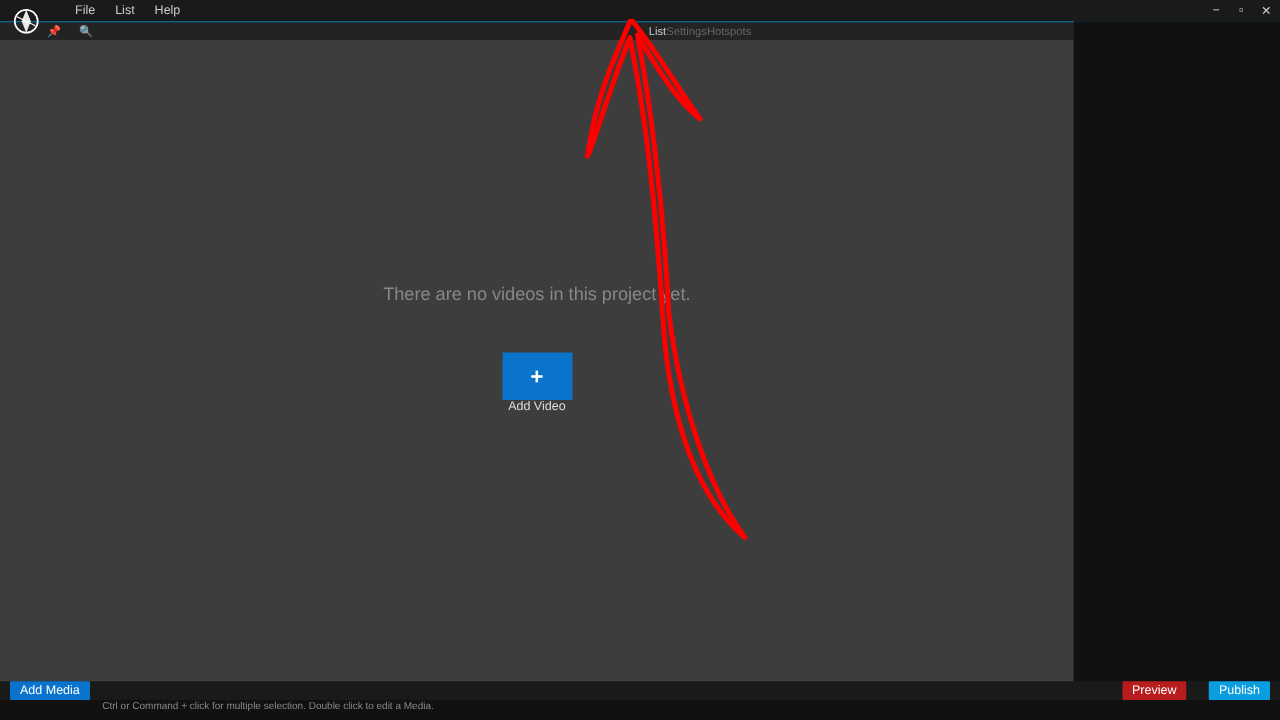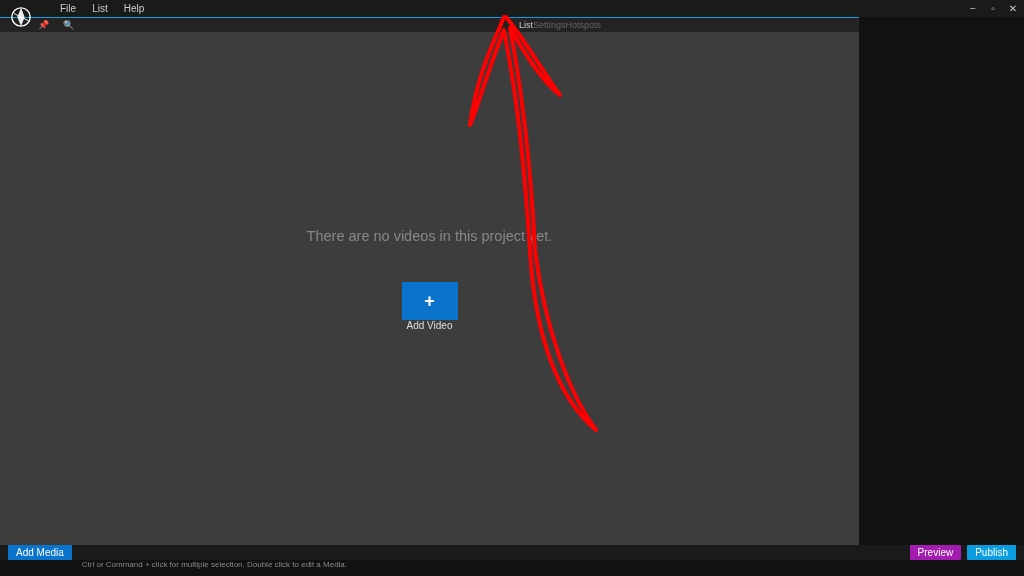--- a/index.html
+++ b/index.html
@@ -188,24 +188,25 @@
       margin-left: 10px;
       margin-top: 23px;
     }
     .footer-right {
       position: absolute;
       right: 8px;
       display: flex;
       gap: 6px;
     }
     .preview-btn {
-      background: #a21caf;
+      background: #b91c1c;
     }
     .publish-btn {
       background: #0a9de0;
+      margin-left: 12px;
     }
     .annotation-overlay {
       position: absolute;
       top: 0;
       left: 0;
       width: 1024px;
       height: 576px;
       pointer-events: none;
       z-index: 100;
     }

